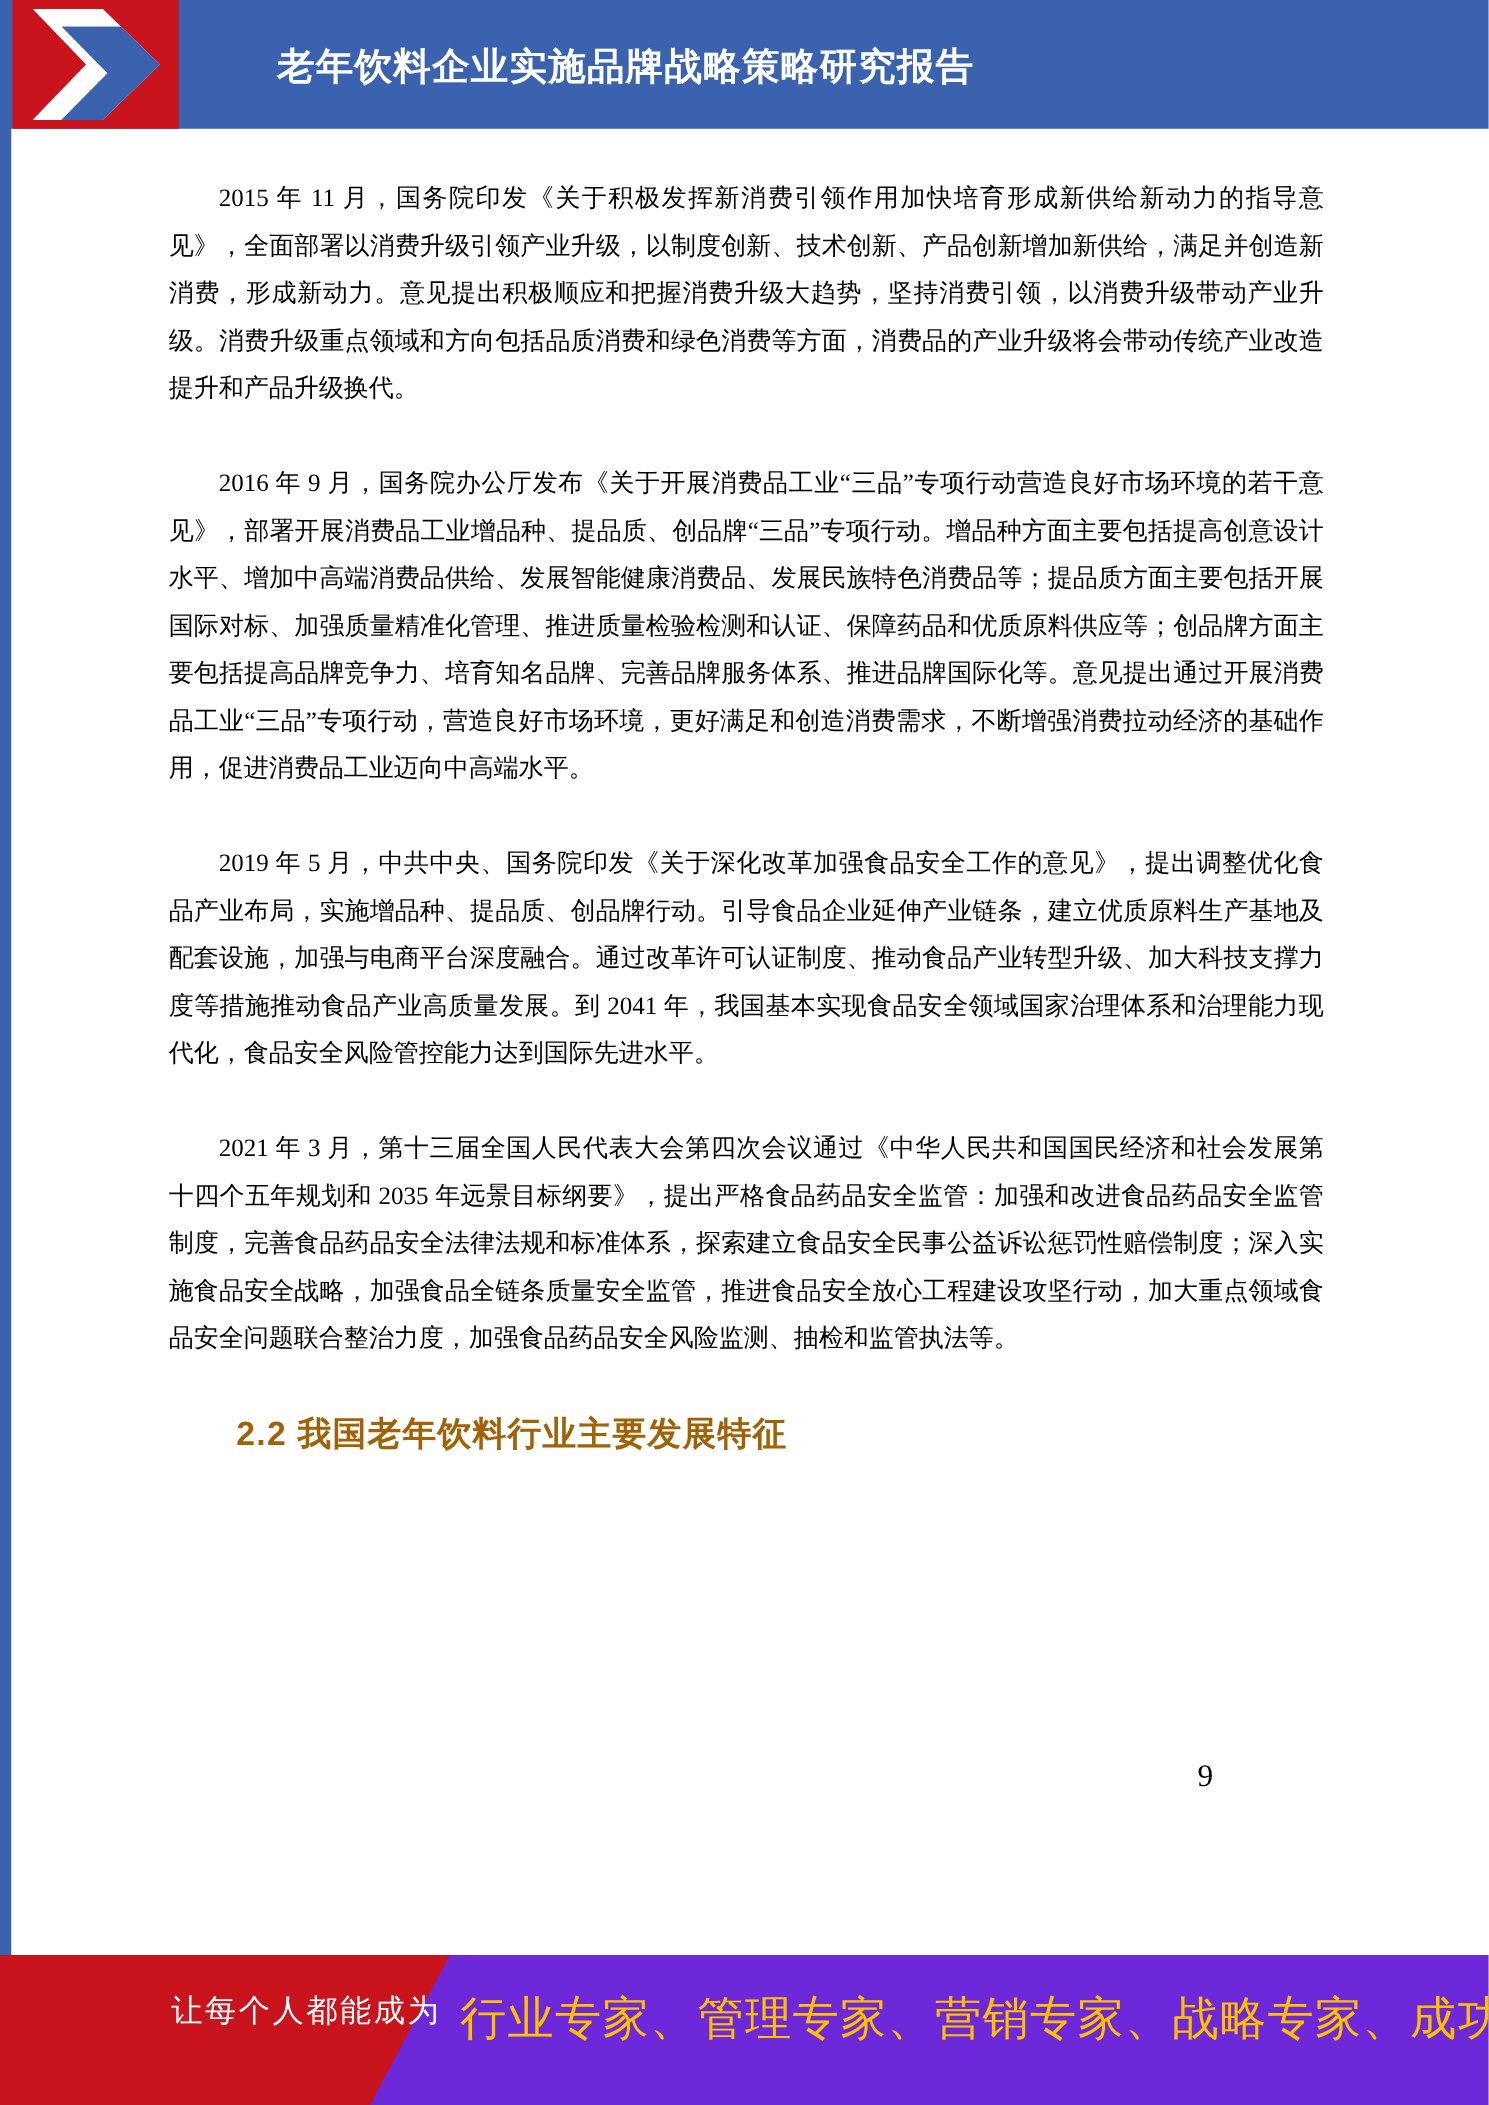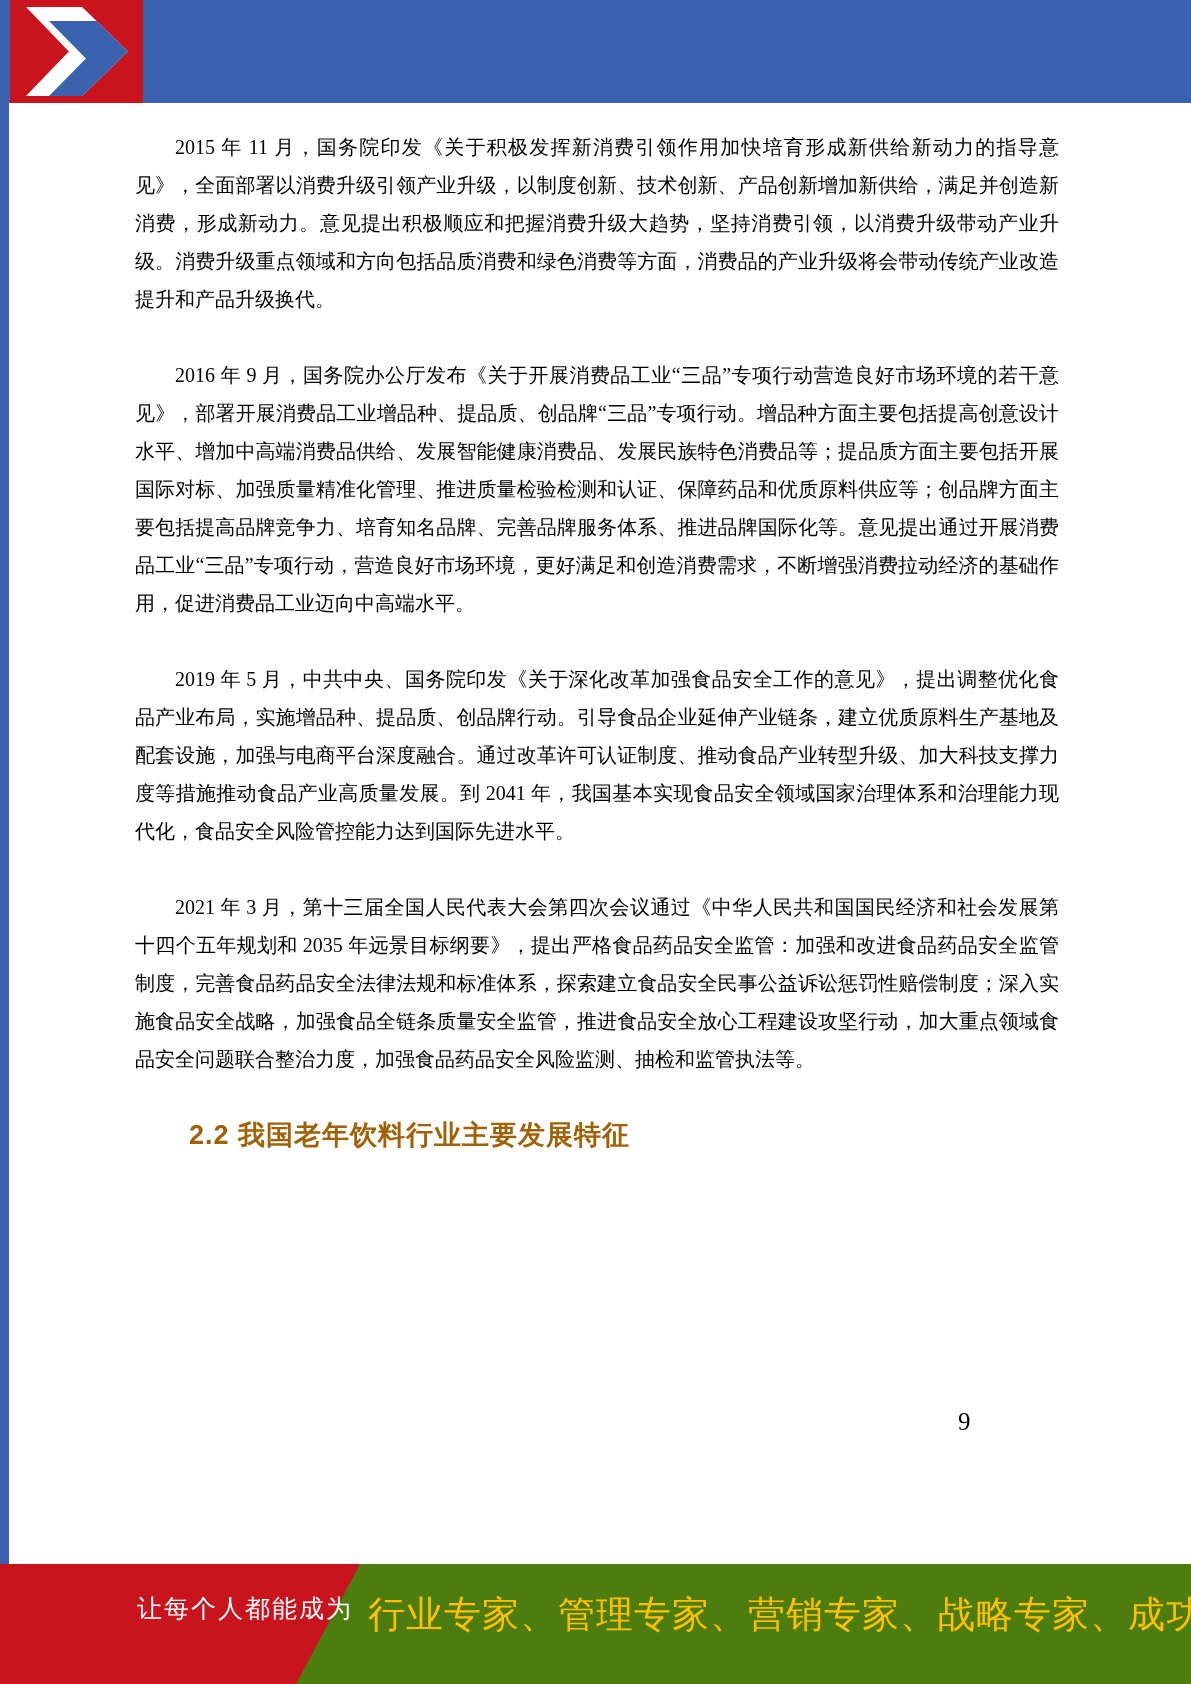--- a/index.html
+++ b/index.html
@@ -70,21 +70,21 @@
     position: absolute;
     left: 135px;
     top: 128px;
     width: 924px;
     font-size: 20px;
     line-height: 38px;
     color: #000000;
     text-align: justify;
   }
   .content p {
-    margin: 0 0 38px 0;
+    margin: 12px 0 38px 0;
     text-indent: 2em;
   }
   .section-heading {
     font-family: "Liberation Sans", "DejaVu Sans", sans-serif;
     font-weight: bold;
     font-size: 27px;
     color: #a16207;
     margin-top: 52px;
     text-indent: 0;
     letter-spacing: 1px;
@@ -98,21 +98,21 @@
     color: #000000;
     font-family: "Liberation Serif", "DejaVu Serif", serif;
   }
 
   
   .footer-bar {
     position: absolute;
     left: 0; top: 1564px;
     width: 1191px;
     height: 120px;
-    background: #4d7c0f;
+    background: #6d28d9;
   }
   .footer-red {
     position: absolute;
     left: 0; top: 0;
     width: 400px;
     height: 120px;
     background: #c9141e;
     clip-path: polygon(0 0, 90% 0, 74% 100%, 0 100%);
   }
   .footer-left-text {
@@ -140,20 +140,21 @@
 <body>
 
 <div class="left-stripe"></div>
 
 <div class="header-bar">
   <div class="arrow-box">
     <div class="chev-white">
       <div class="chev-blue"></div>
     </div>
   </div>
+  <div class="report-title">老年饮料企业实施品牌战略策略研究报告</div>
 </div>
 
 <div class="content">
   <p>2015 年 11 月，国务院印发《关于积极发挥新消费引领作用加快培育形成新供给新动力的指导意见》，全面部署以消费升级引领产业升级，以制度创新、技术创新、产品创新增加新供给，满足并创造新消费，形成新动力。意见提出积极顺应和把握消费升级大趋势，坚持消费引领，以消费升级带动产业升级。消费升级重点领域和方向包括品质消费和绿色消费等方面，消费品的产业升级将会带动传统产业改造提升和产品升级换代。</p>
   <p>2016 年 9 月，国务院办公厅发布《关于开展消费品工业“三品”专项行动营造良好市场环境的若干意见》，部署开展消费品工业增品种、提品质、创品牌“三品”专项行动。增品种方面主要包括提高创意设计水平、增加中高端消费品供给、发展智能健康消费品、发展民族特色消费品等；提品质方面主要包括开展国际对标、加强质量精准化管理、推进质量检验检测和认证、保障药品和优质原料供应等；创品牌方面主要包括提高品牌竞争力、培育知名品牌、完善品牌服务体系、推进品牌国际化等。意见提出通过开展消费品工业“三品”专项行动，营造良好市场环境，更好满足和创造消费需求，不断增强消费拉动经济的基础作用，促进消费品工业迈向中高端水平。</p>
   <p>2019 年 5 月，中共中央、国务院印发《关于深化改革加强食品安全工作的意见》，提出调整优化食品产业布局，实施增品种、提品质、创品牌行动。引导食品企业延伸产业链条，建立优质原料生产基地及配套设施，加强与电商平台深度融合。通过改革许可认证制度、推动食品产业转型升级、加大科技支撑力度等措施推动食品产业高质量发展。到 2041 年，我国基本实现食品安全领域国家治理体系和治理能力现代化，食品安全风险管控能力达到国际先进水平。</p>
   <p>2021 年 3 月，第十三届全国人民代表大会第四次会议通过《中华人民共和国国民经济和社会发展第十四个五年规划和 2035 年远景目标纲要》，提出严格食品药品安全监管：加强和改进食品药品安全监管制度，完善食品药品安全法律法规和标准体系，探索建立食品安全民事公益诉讼惩罚性赔偿制度；深入实施食品安全战略，加强食品全链条质量安全监管，推进食品安全放心工程建设攻坚行动，加大重点领域食品安全问题联合整治力度，加强食品药品安全风险监测、抽检和监管执法等。</p>
   <p class="section-heading">2.2 我国老年饮料行业主要发展特征</p>
 </div>
 

